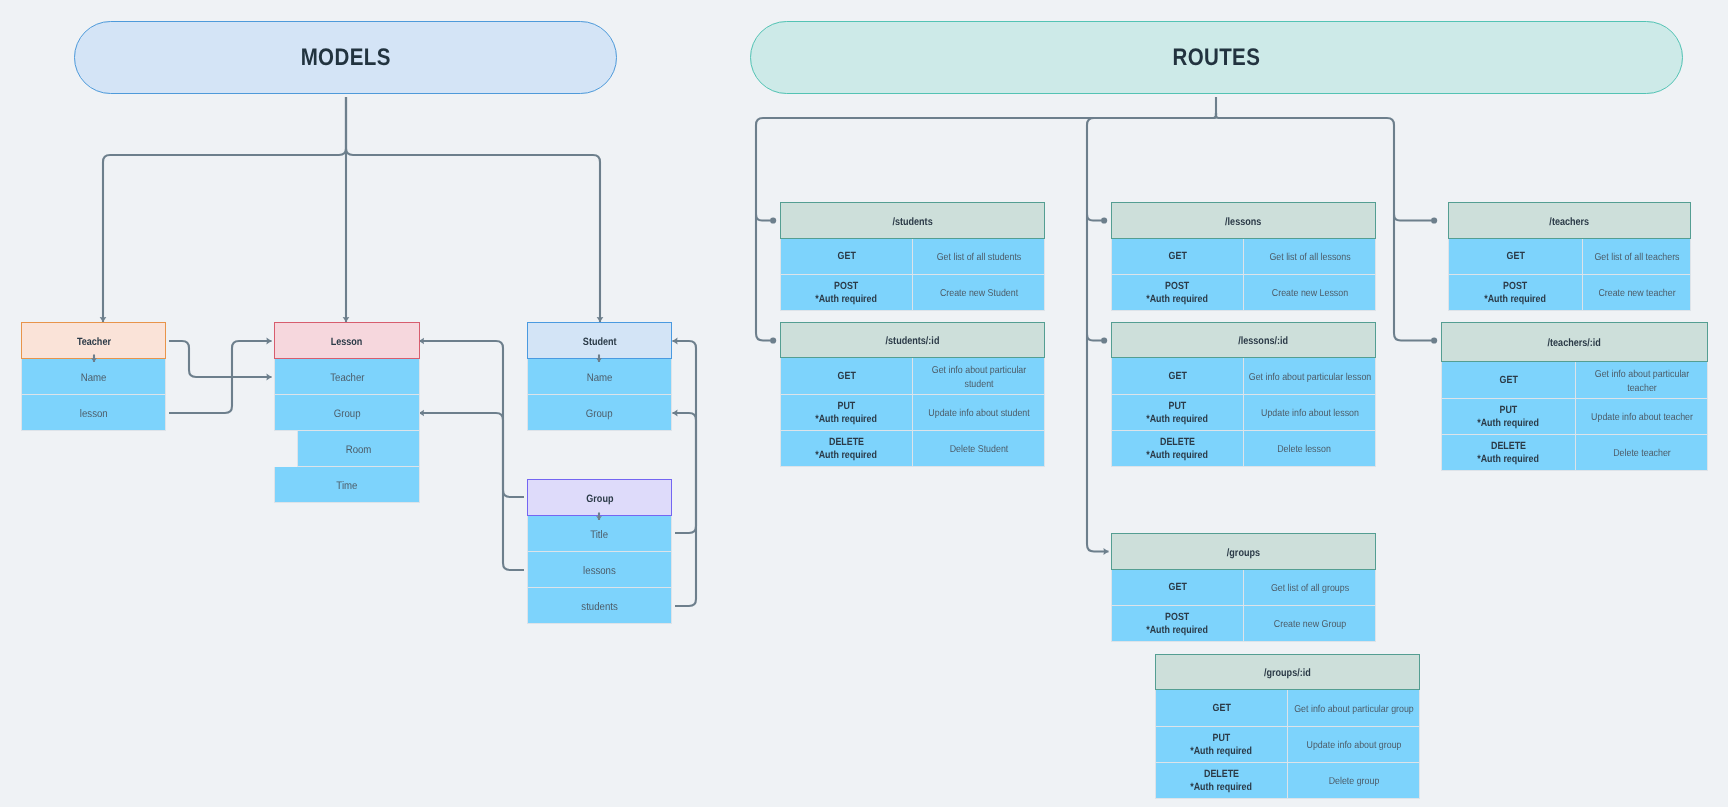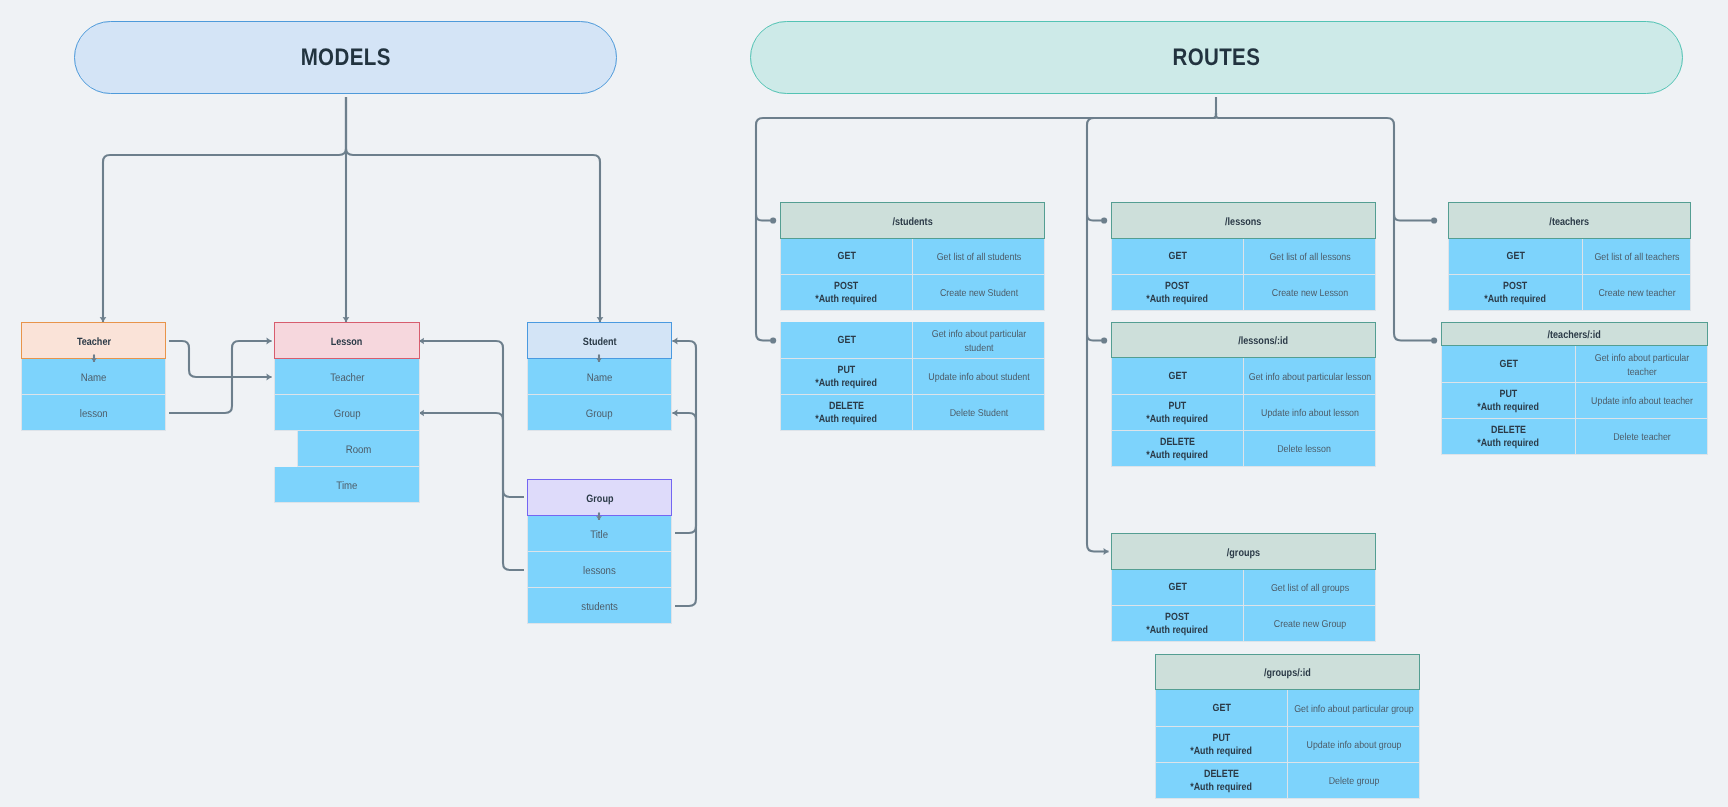--- a/index.html
+++ b/index.html
@@ -221,20 +221,23 @@
           <span class="nx">*Auth required</span>
         </div>
         <div class="c2" style="flex:1;">
           <span class="nxr">Create new Student</span>
         </div>
       </div>
     </div>
   </div>
 
   <div class="card rt" style="left:780px; top:322px; width:265px;">
+    <div class="hdr" style="height:36px; background:#cddfda; border:1.5px solid #549e92;">
+      <span class="nx">/students/:id</span>
+    </div>
     <div class="rows">
       <div class="row" style="height:37px;">
         <div class="c1" style="width:131px;">
           <span class="nx">GET</span>
           <span class="nx"></span>
         </div>
         <div class="c2" style="flex:1;">
           <span class="nxr">Get info about particular student</span>
         </div>
       </div>
@@ -340,21 +343,21 @@
           <span class="nx">*Auth required</span>
         </div>
         <div class="c2" style="flex:1;">
           <span class="nxr">Create new teacher</span>
         </div>
       </div>
     </div>
   </div>
 
   <div class="card rt" style="left:1441px; top:322px; width:267px;">
-    <div class="hdr" style="height:24px; background:#cddfda; border:1.5px solid #549e92;">
+    <div class="hdr" style="height:40px; background:#cddfda; border:1.5px solid #549e92;">
       <span class="nx">/teachers/:id</span>
     </div>
     <div class="rows">
       <div class="row" style="height:37px;">
         <div class="c1" style="width:133px;">
           <span class="nx">GET</span>
           <span class="nx"></span>
         </div>
         <div class="c2" style="flex:1;">
           <span class="nxr">Get info about particular teacher</span>

